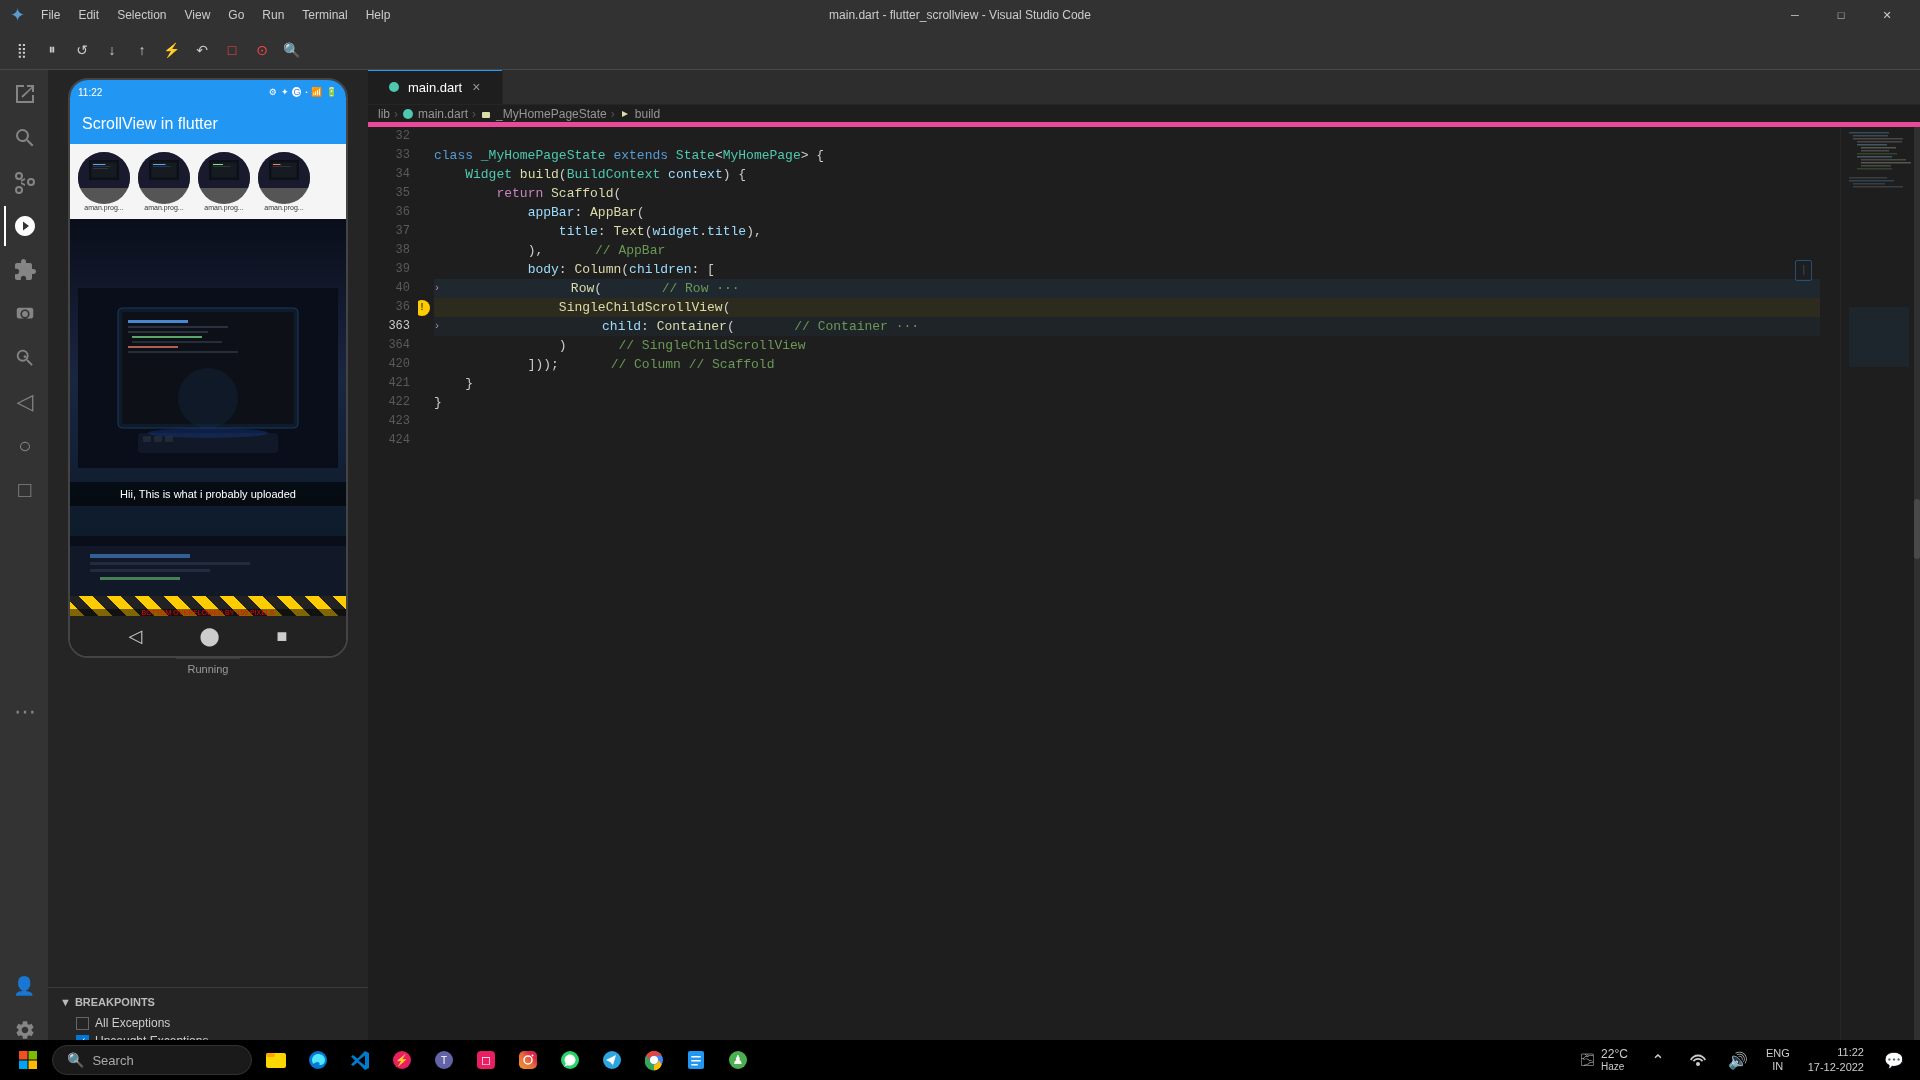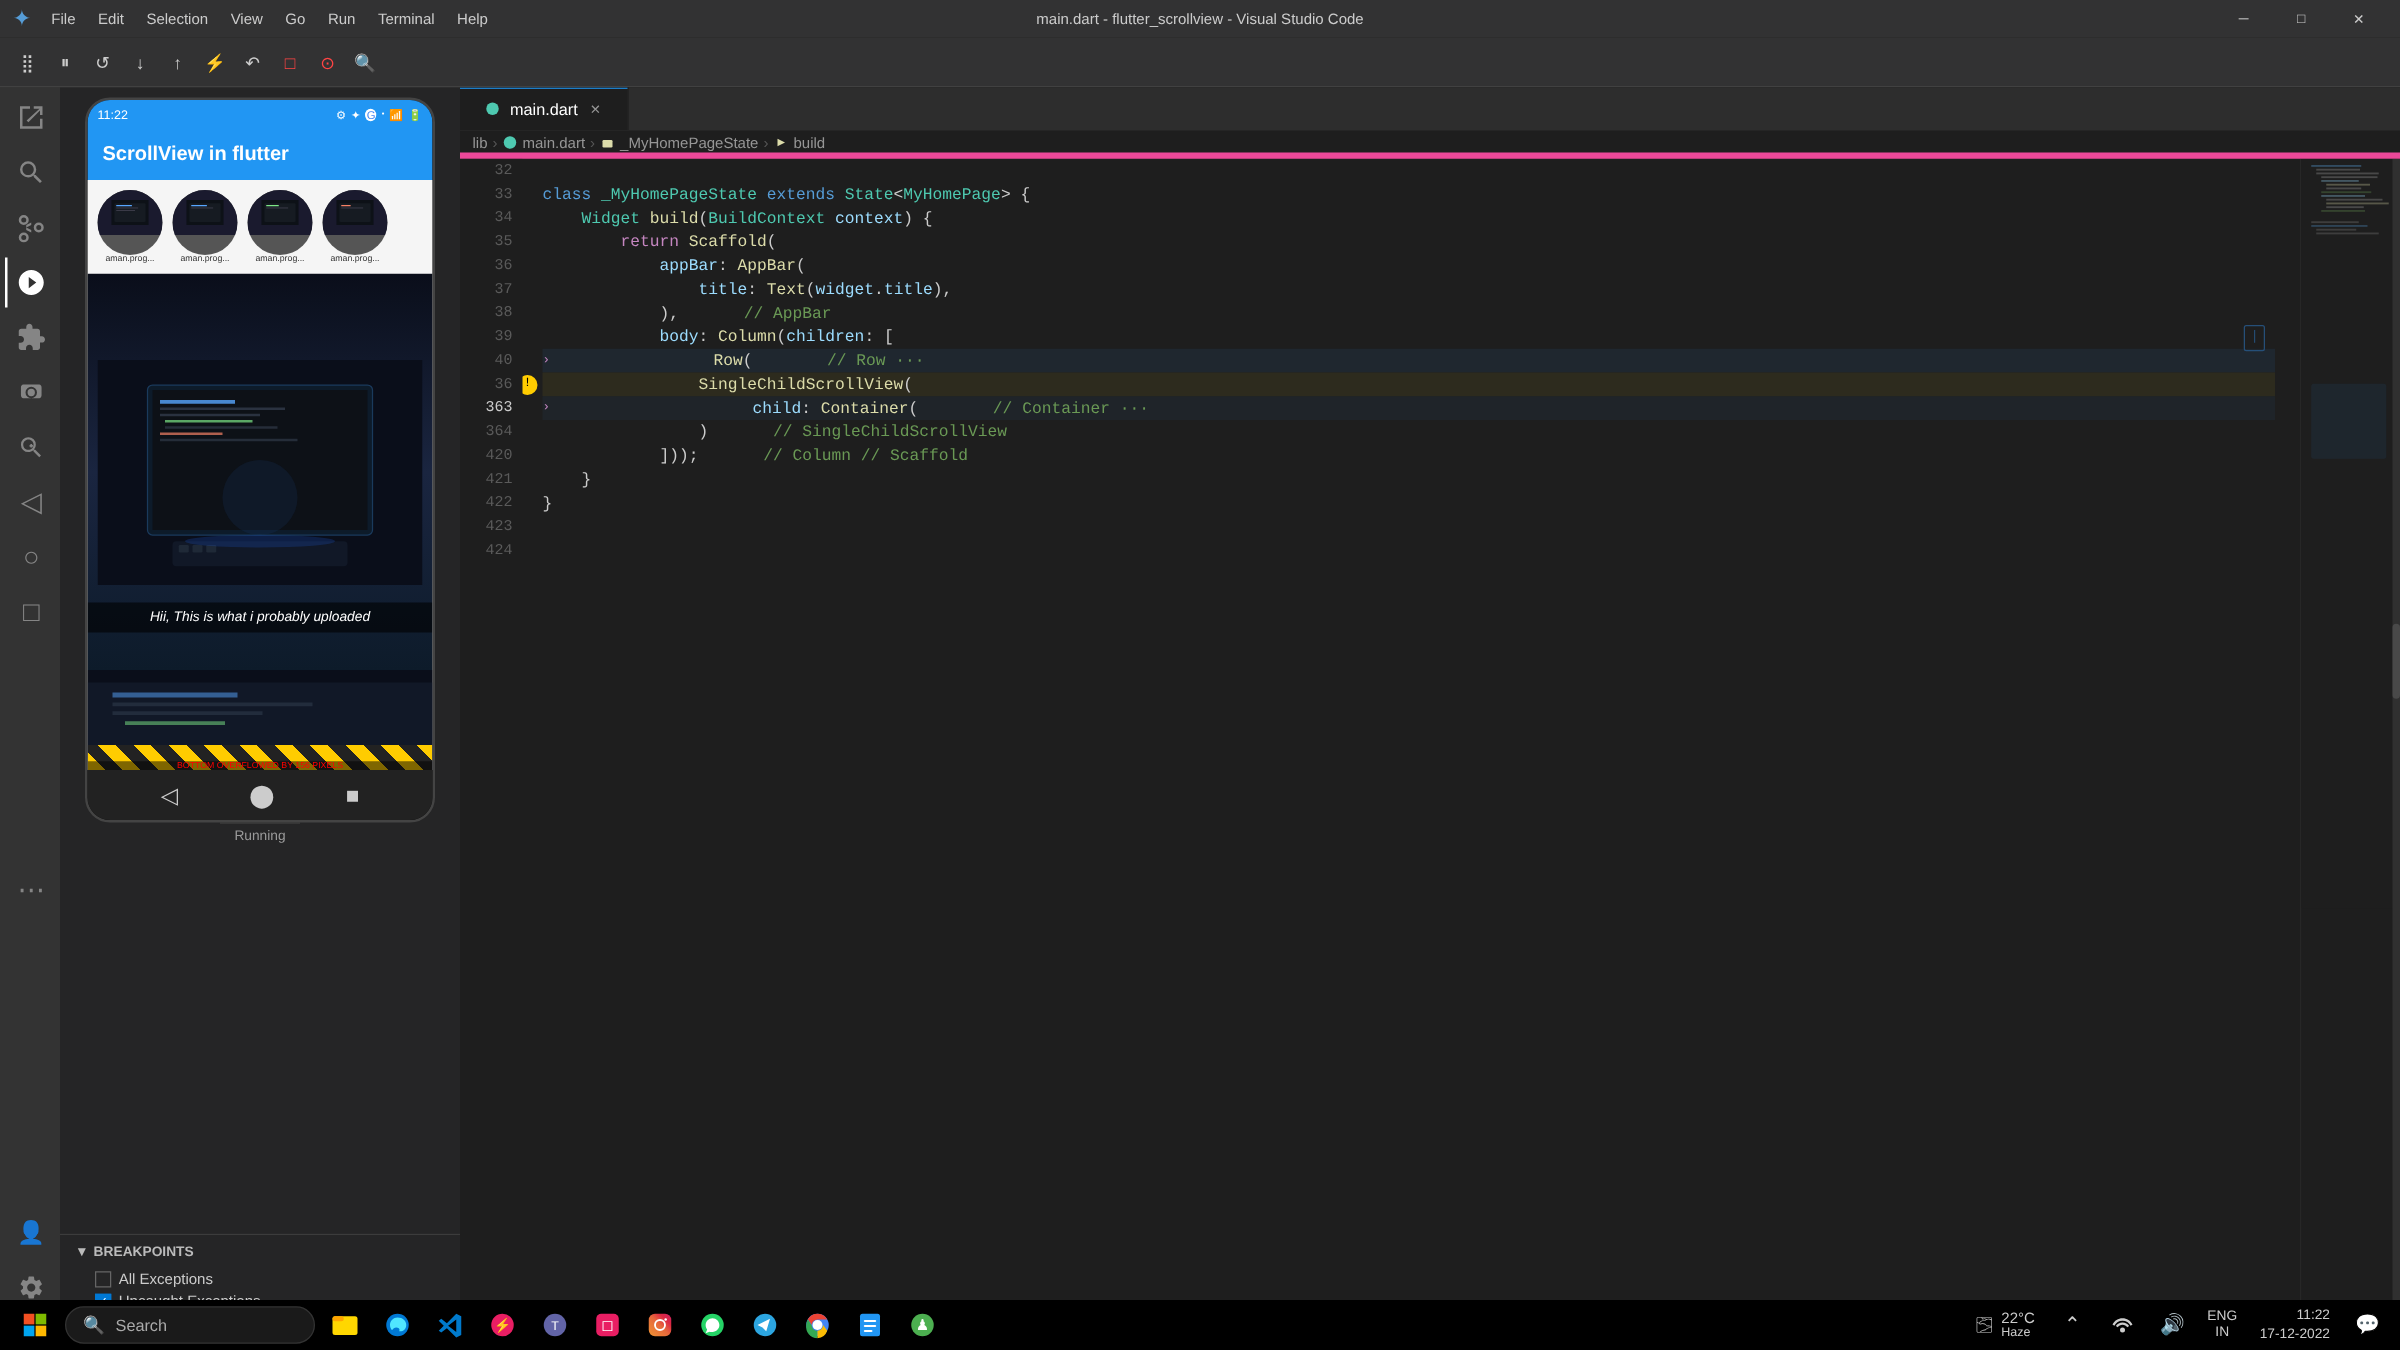--- a/index.html
+++ b/index.html
@@ -107,21 +107,21 @@
       color: white;
     }
     #phone-app-bar {
       background: #2196F3;
       height: 40px;
       display: flex;
       align-items: center;
       padding: 0 12px;
       font-size: 16px;
       color: white;
-      font-weight: 700;
+      font-weight: 400;
     }
     #phone-content {
       flex: 1;
       background: #ffffff;
       overflow: hidden;
       display: flex;
       flex-direction: column;
     }
     #phone-row {
       display: flex;
@@ -145,21 +145,20 @@
       background: #1a1a2e;
       display: flex;
       align-items: center;
       justify-content: center;
     }
     #phone-image-area {
       flex: 1;
       background: #1a1a2e;
       position: relative;
       overflow: hidden;
-      font-style: italic;
     }
     #phone-image-overlay {
       position: absolute;
       bottom: 30px;
       left: 0; right: 0;
       background: rgba(0,0,0,0.6);
       color: white;
       font-size: 11px;
       padding: 6px 8px;
       text-align: center;

